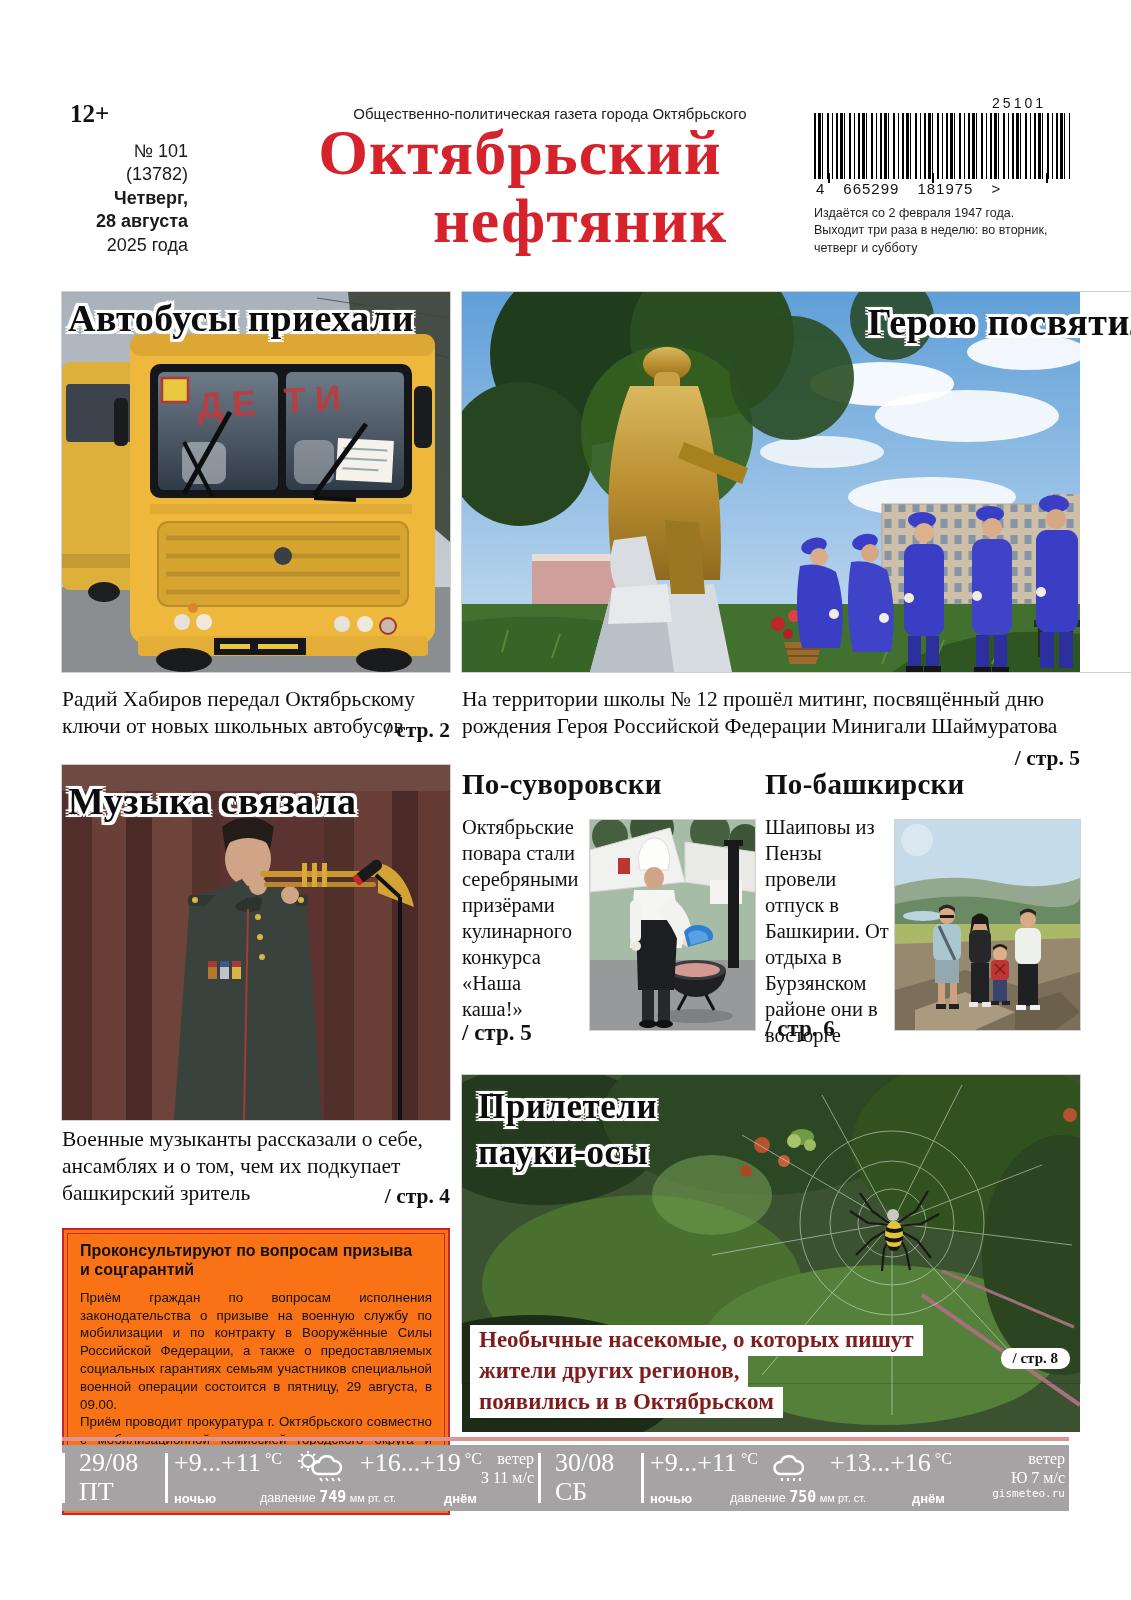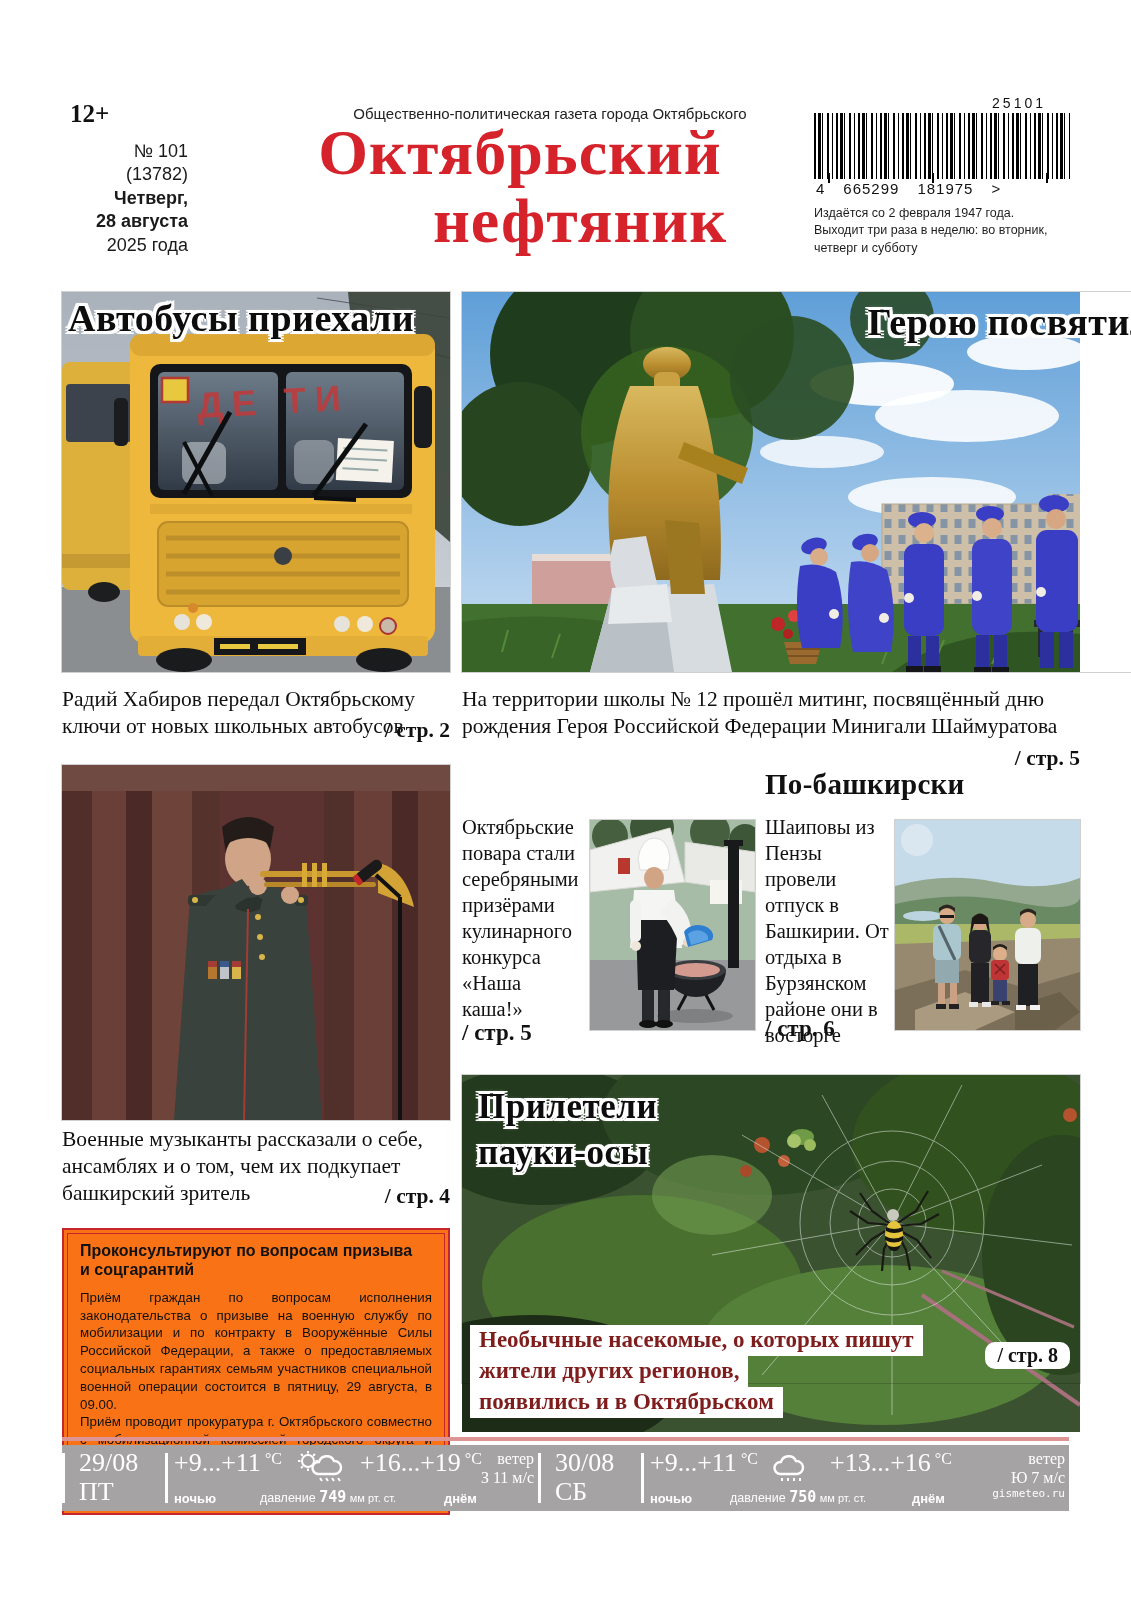--- a/index.html
+++ b/index.html
@@ -33,21 +33,21 @@
   
   .notice-outer{border:2px solid #c4262c;padding:3px;background:#f97316;}
   .notice-inner{border:1px solid #c4262c;padding:8px 12px 6px 12px;font-family:"Liberation Sans",sans-serif;}
   .notice-title{font-size:16px;font-weight:bold;line-height:1.18;margin-bottom:9px;}
   .notice-body{font-size:13.3px;line-height:1.34;text-align:justify;}
   .notice-body + .notice-body{margin-top:0;}
   .notice-foot{font-size:13px;font-style:italic;text-align:right;margin-top:2px;font-family:"Liberation Serif",serif;}
 
   
   .spcap{display:block;width:fit-content;background:#fff;color:#7f1d1d;font-weight:bold;font-size:23px;line-height:1.22;padding:1px 9px 2px 9px;}
-  .spref{background:#fff;font-weight:bold;font-size:20px;padding:2px 12px;border-radius:10px;}
+  .spref{background:#fff;font-weight:bold;font-size:15px;padding:2px 12px;border-radius:10px;}
 
   
   .weather{background:#a6a3a4;color:#fff;display:flex;align-items:stretch;}
   .wlabel{width:118px;padding:6px 0 0 12px;font-size:23px;line-height:1.18;}
   .wdiv{width:3px;height:50px;background:#fff;margin-top:8px;}
   .wdate{width:86px;padding:3px 0 0 14px;font-size:26px;line-height:1.12;}
   .wgroup{position:relative;}
   .wtemp{font-size:26px;}
   .wunit{font-size:16px;vertical-align:7px;margin-left:4px;}
   .wsmall{font-family:"Liberation Sans",sans-serif;font-weight:bold;font-size:13px;}
@@ -332,28 +332,30 @@
           <rect x="260" y="98" width="5" height="24" fill="#d8ab38"></rect>
         <path d="M316,98 C338,102 348,124 352,142 L316,128 Z" fill="#d3a435"></path>
       </g>
       <line x1="338" y1="132" x2="338" y2="355" stroke="#111" stroke-width="4"></line>
       <line x1="338" y1="132" x2="314" y2="110" stroke="#111" stroke-width="4"></line>
       <g transform="rotate(-38 308 106)">
         <rect x="292" y="100" width="30" height="11" rx="5" fill="#1a1a1a"></rect>
         <rect x="290" y="100" width="6" height="11" rx="2" fill="#c22626"></rect>
       </g>
     </svg>
+    <div class="abs ph-head" style="left:6px;top:14px;">Музыка связала</div>
   </div>
 
   <div class="abs caption" style="left:62px;top:1126px;width:388px;height:84px;">
     <span>Военные музыканты рассказали о себе, ансамблях и о том, чем их подкупает башкирский зритель</span>
     <span class="pageref abs" style="right:0;bottom:0;">/ стр. 4</span>
   </div>
 
   <div class="abs" style="left:462px;top:768px;width:293px;height:287px;">
+    <div class="sechead">По-суворовски</div>
     <div class="abs lead" style="left:0;top:46px;width:122px;">Октябрьские повара стали серебряными призёрами кулинарного конкурса «Наша каша!»</div>
     <div class="abs photo" style="left:128px;top:52px;width:165px;height:210px;">
       <svg width="165" height="210" viewBox="0 0 165 210">
         <rect width="165" height="210" fill="#a7bca6"></rect>
         <circle cx="20" cy="16" r="18" fill="#46603f"></circle>
           <circle cx="62" cy="8" r="22" fill="#3d5637"></circle>
           <circle cx="120" cy="12" r="20" fill="#46603f"></circle>
           <circle cx="155" cy="20" r="16" fill="#3d5637"></circle>
         <path d="M0,30 L80,8 L95,62 L0,72 Z" fill="#f1f2ef" stroke="#d8d8d4"></path>
         <path d="M95,22 L165,32 L165,72 L95,62 Z" fill="#e9eae6" stroke="#d8d8d4"></path>

